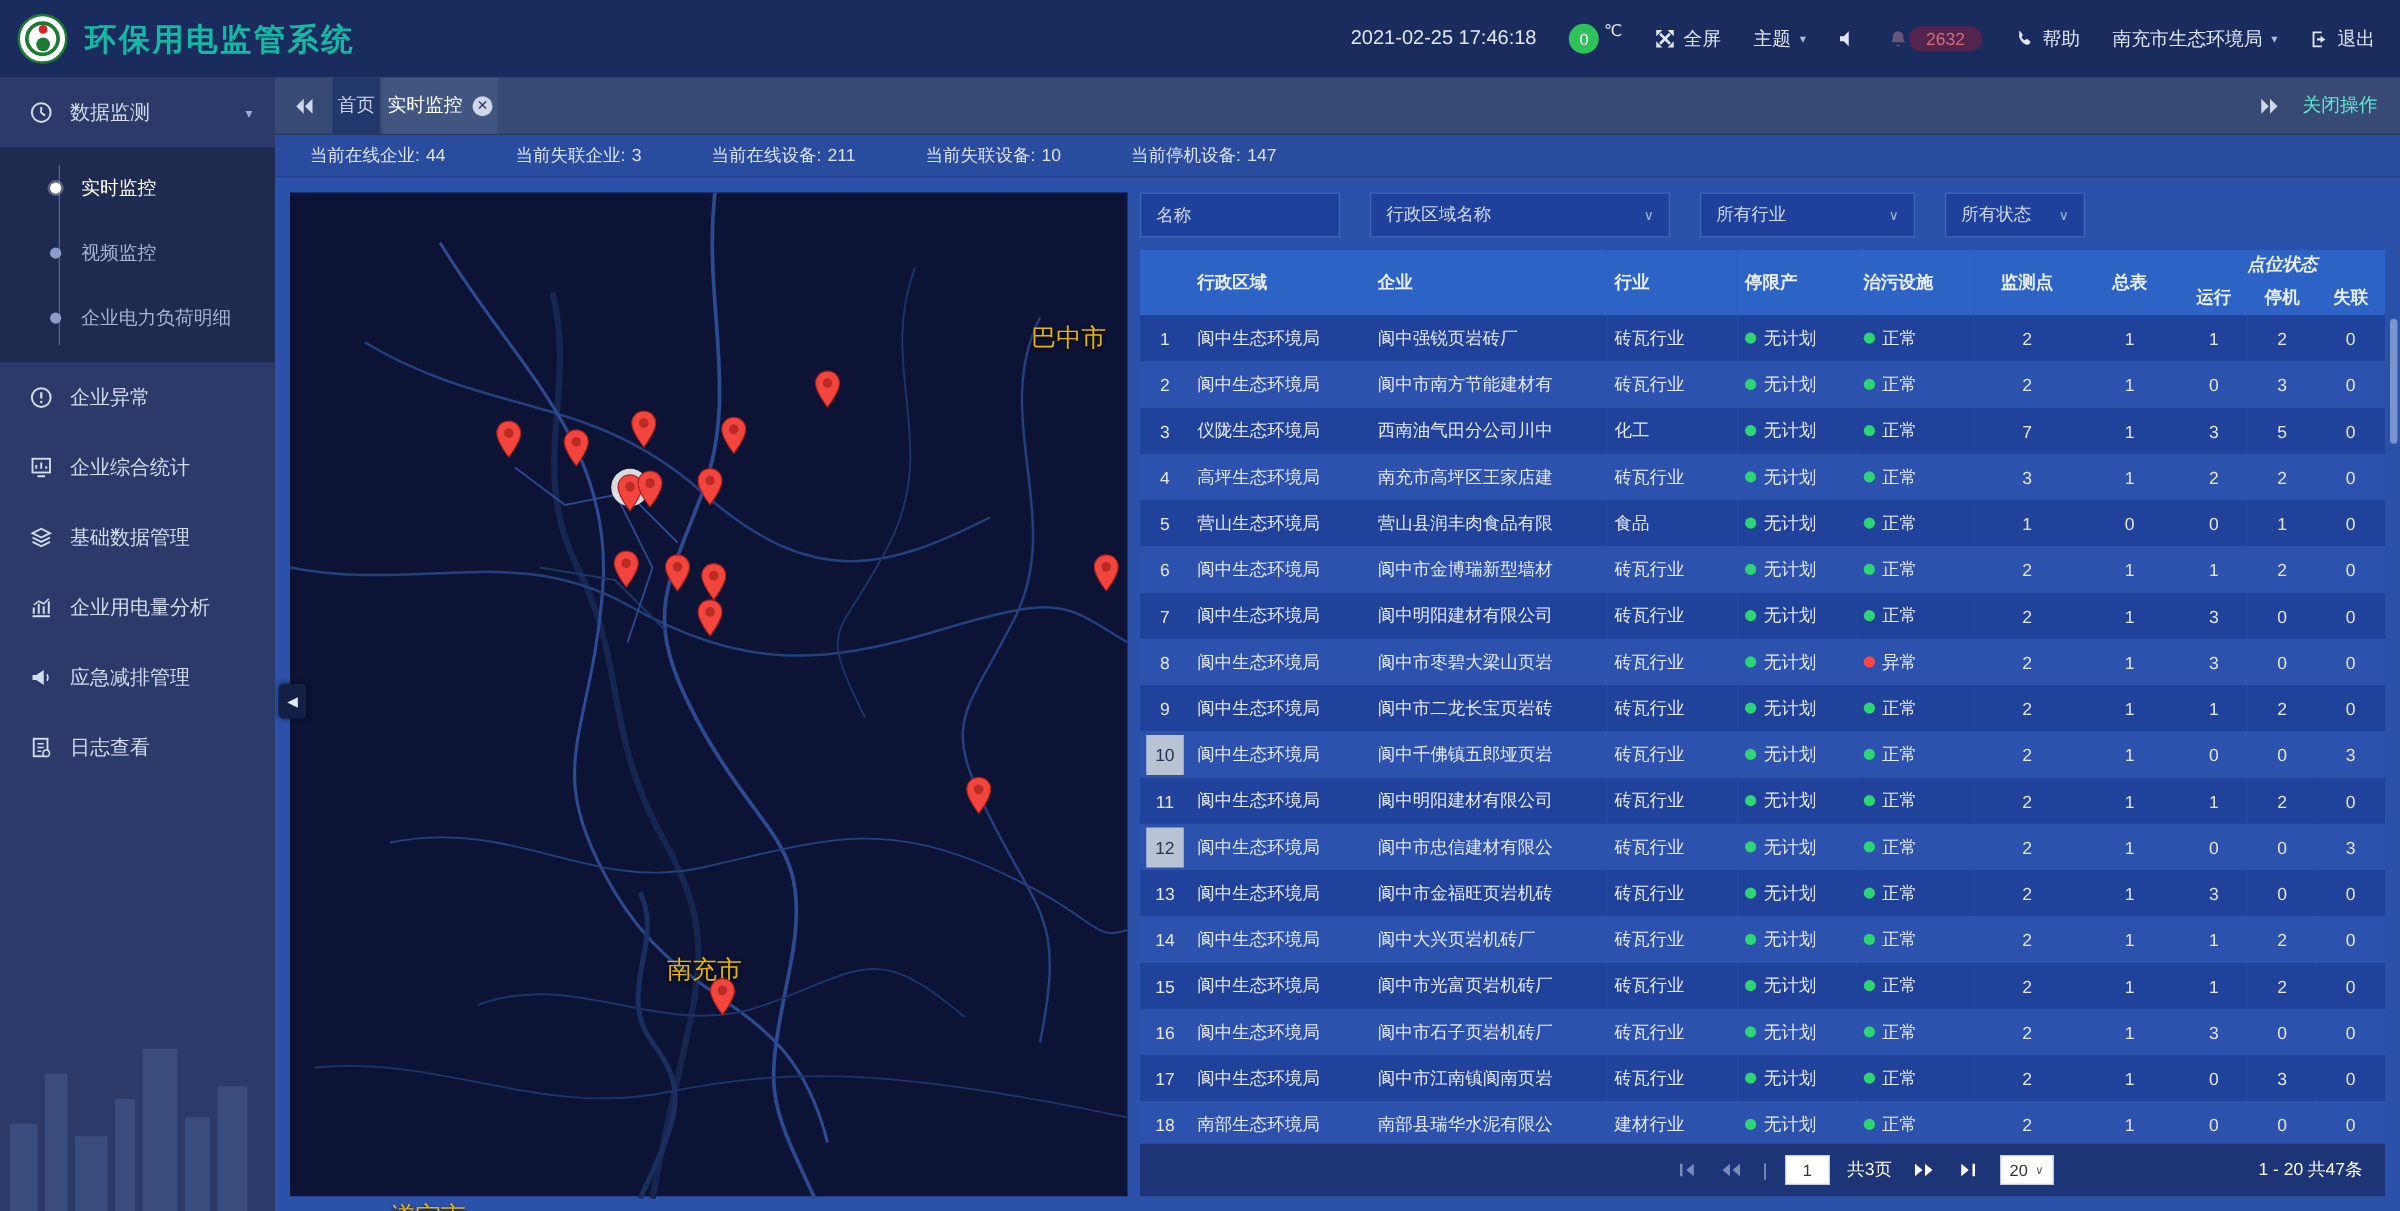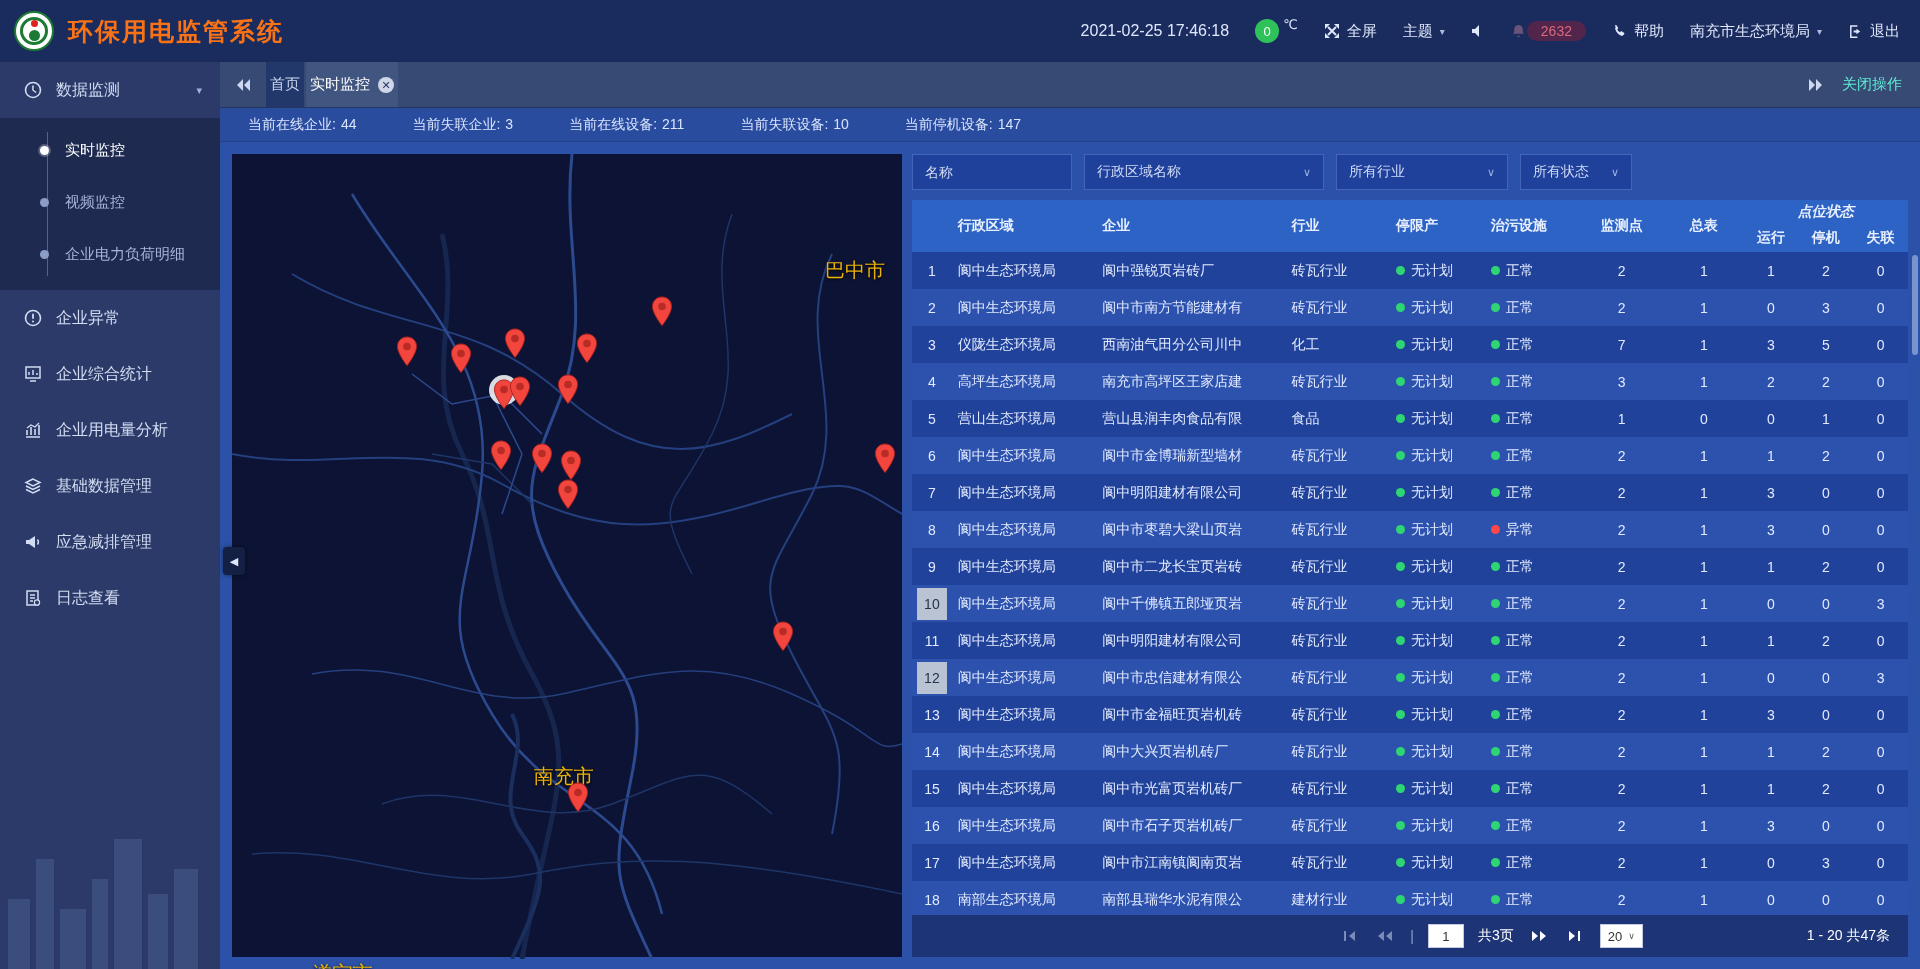--- a/index.html
+++ b/index.html
@@ -5,21 +5,21 @@
   * { margin:0; padding:0; box-sizing:border-box; }
   html,body { width:1920px; height:969px; overflow:hidden; }
   body { font-family:"Liberation Sans","DejaVu Sans",sans-serif; background:#2b51a8; color:#e6edff; }
 
   
   .topbar { height:62px; background:#1a2b5e; display:flex; align-items:center; padding:0 20px 0 14px; }
   .brand { display:flex; align-items:center; gap:14px; }
   .logo { width:40px; height:40px; border-radius:50%; background:#fff; position:relative; border:2px solid #1d7a34; }
   .logo::before { content:""; position:absolute; inset:4px; border-radius:50%; border:3px solid #1d7a34; }
   .logo::after { content:""; position:absolute; left:50%; top:7px; width:7px; height:7px; margin-left:-3.5px; border-radius:50%; background:#d22; box-shadow:0 12px 0 2px #1d7a34; }
-  .app-title { font-size:25px; font-weight:bold; color:#f97316; letter-spacing:2px; }
+  .app-title { font-size:25px; font-weight:bold; color:#14b8a6; letter-spacing:2px; }
   .topbar-right { margin-left:auto; display:flex; align-items:center; gap:26px; font-size:15px; color:#dfe7fb; }
   .datetime { font-size:16px; }
   .temp { display:flex; align-items:flex-start; gap:4px; }
   .temp-badge { width:24px; height:24px; border-radius:50%; background:#2fc25b; color:#fff; font-size:13px; display:flex; align-items:center; justify-content:center; }
   .temp-unit { font-size:13px; margin-top:-2px; }
   .tb-item { display:flex; align-items:center; gap:7px; cursor:pointer; white-space:nowrap;text-align:center; }
   .caret { font-size:10px; color:#aebadd; }
   .bell-wrap { position:relative; display:flex; align-items:center; }
   .badge-pill { background:rgba(150,30,55,.45); color:#d86a7a; border-radius:10px; padding:2px 14px; font-size:14px; margin-left:-6px; }
   .icon-svg { display:inline-block; vertical-align:middle; }
@@ -61,21 +61,21 @@
   .map { width:670px; flex:none; background:#0d1334; position:relative; overflow:visible; }
   .map svg.roads { position:absolute; inset:0; }
   .map-label { position:absolute; transform:translate(-50%,-50%); color:#eab308; font-size:20px; text-shadow:0 1px 3px #000; white-space:nowrap; }
   .pin { position:absolute; transform:translate(-50%,-100%); width:22px; height:31px; }
   .pin.halo::before { content:""; position:absolute; left:50%; top:11px; width:30px; height:30px; transform:translate(-50%,-50%); border-radius:50%; background:rgba(255,255,255,.85); }
   .pin svg { position:relative; }
   .map-collapse { position:absolute; left:-9px; top:49%; width:22px; height:28px; background:#141f44; border-radius:4px; display:flex; align-items:center; justify-content:center; color:#dfe7fb; font-size:11px; cursor:pointer; box-shadow:0 0 4px rgba(0,0,0,.5); }
 
   
   .panel { flex:1; display:flex; flex-direction:column; min-width:0; }
-  .filters { display:flex; gap:12px; margin-bottom:10px; }
+  .filters { display:flex; gap:24px; margin-bottom:10px; }
   .f-box { height:36px; background:#1f419b; border:1px solid rgba(140,170,240,.35); display:flex; align-items:center; padding:0 12px; font-size:14px; color:#cfdaf6; }
   .f-input { width:160px; }
   .f-input input { background:transparent; border:none; outline:none; color:#e6edff; font-size:14px; width:100%; }
   .f-input input::placeholder { color:#cfdaf6; }
   .f-select { justify-content:space-between; cursor:pointer; }
   .f-select .chev { color:#9fb4e6; font-size:11px; margin-left:18px; }
   .w-region { width:240px; } .w-industry { width:172px; } .w-status { width:112px; }
 
   .table-wrap { flex:1; overflow:hidden; min-height:0; }
   table { width:100%; border-collapse:collapse; table-layout:fixed; font-size:14px; }
@@ -200,30 +200,30 @@
     </div>
     <div class="side-item">
       <svg class="icon-svg" width="18" height="18" viewBox="0 0 18 18">
           <rect x="2" y="2" width="14" height="11" fill="none" stroke="#d2dcf2" stroke-width="1.5"></rect>
           <path stroke="#d2dcf2" stroke-width="1.5" d="M5 10V7M9 10V5M13 10V8M6 16h6"></path>
         </svg>
       <span>企业综合统计</span>
     </div>
     <div class="side-item">
       <svg class="icon-svg" width="18" height="18" viewBox="0 0 18 18">
+          <path fill="none" stroke="#d2dcf2" stroke-width="1.5" d="M9 2L2 5.5 9 9l7-3.5L9 2zM2 9l7 3.5L16 9M2 12.5L9 16l7-3.5"></path>
+        </svg>
+      <span>基础数据管理</span>
+    </div>
+    <div class="side-item">
+      <svg class="icon-svg" width="18" height="18" viewBox="0 0 18 18">
           <path stroke="#d2dcf2" stroke-width="1.6" fill="none" d="M2 16h14M3 14V9M7 14V6M11 14V8M15 14V4"></path>
           <path stroke="#d2dcf2" stroke-width="1.2" fill="none" d="M3 7l4-3 4 2 4-4"></path>
         </svg>
       <span>企业用电量分析</span>
-    </div>
-    <div class="side-item">
-      <svg class="icon-svg" width="18" height="18" viewBox="0 0 18 18">
-          <path fill="none" stroke="#d2dcf2" stroke-width="1.5" d="M9 2L2 5.5 9 9l7-3.5L9 2zM2 9l7 3.5L16 9M2 12.5L9 16l7-3.5"></path>
-        </svg>
-      <span>基础数据管理</span>
     </div>
     <div class="side-item">
       <svg class="icon-svg" width="18" height="18" viewBox="0 0 18 18">
           <path fill="#d2dcf2" d="M2 7v4h3l6 4V3L5 7H2z"></path>
           <path stroke="#d2dcf2" stroke-width="1.4" fill="none" d="M13.5 6.5c1 1.3 1 3.7 0 5"></path>
         </svg>
       <span>应急减排管理</span>
     </div>
     <div class="side-item">
       <svg class="icon-svg" width="18" height="18" viewBox="0 0 18 18">

